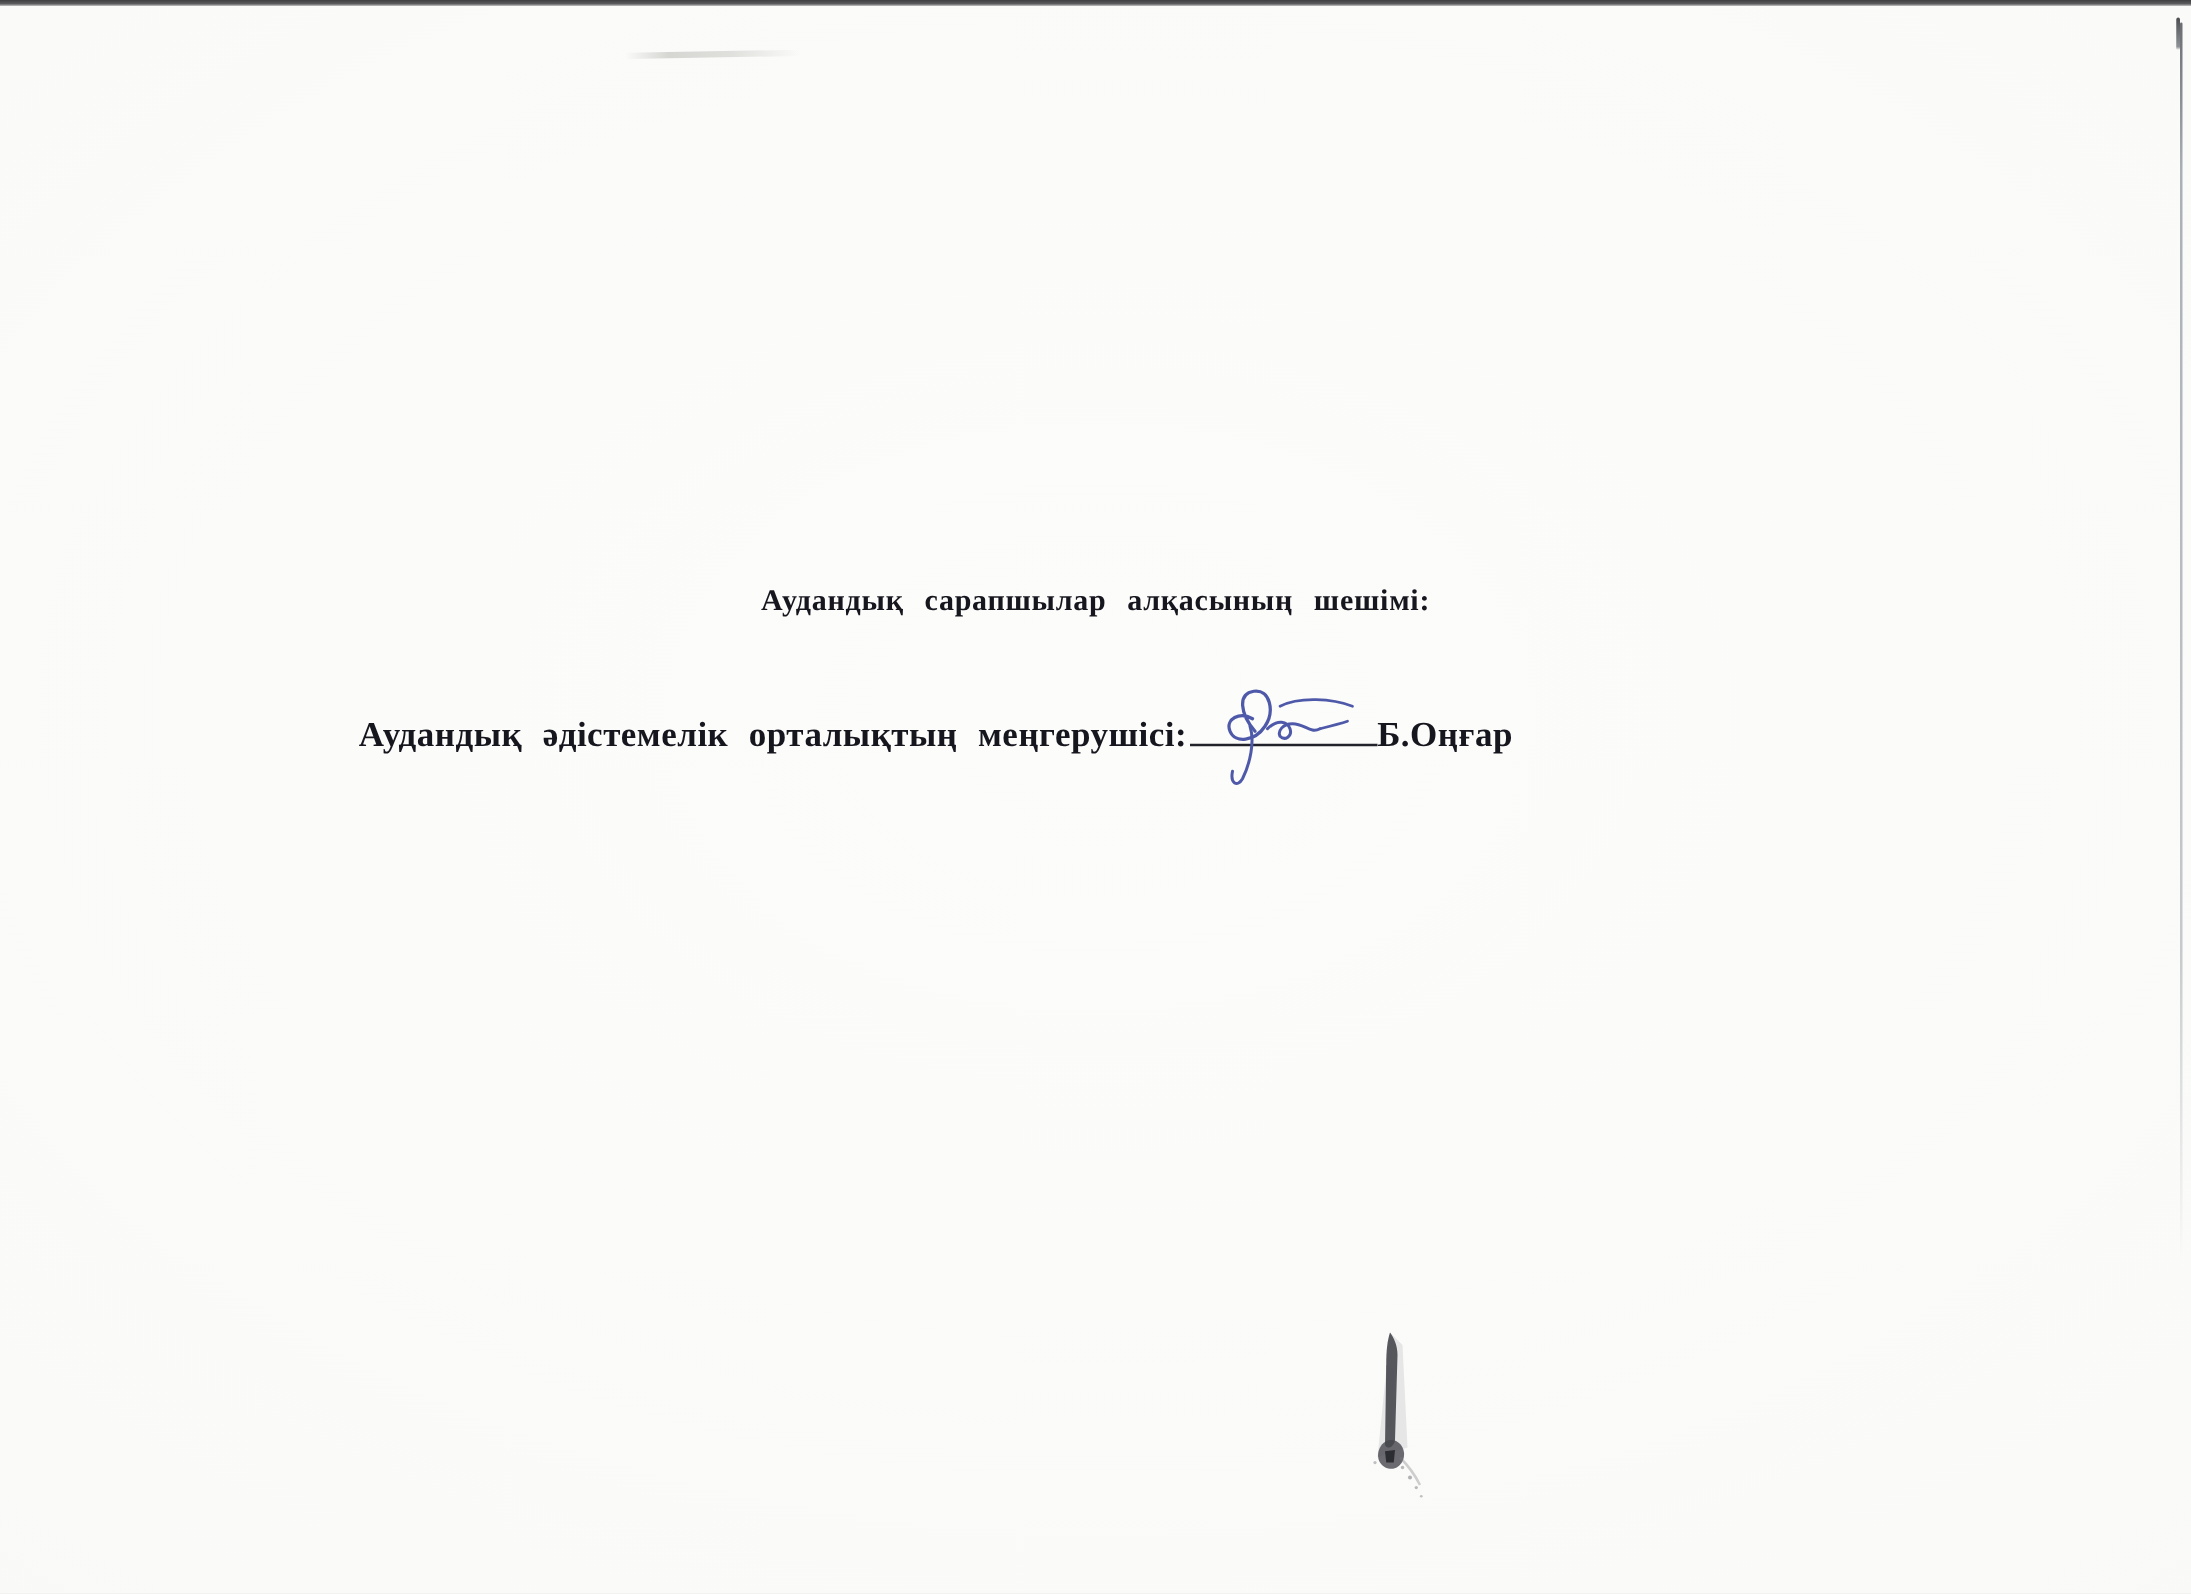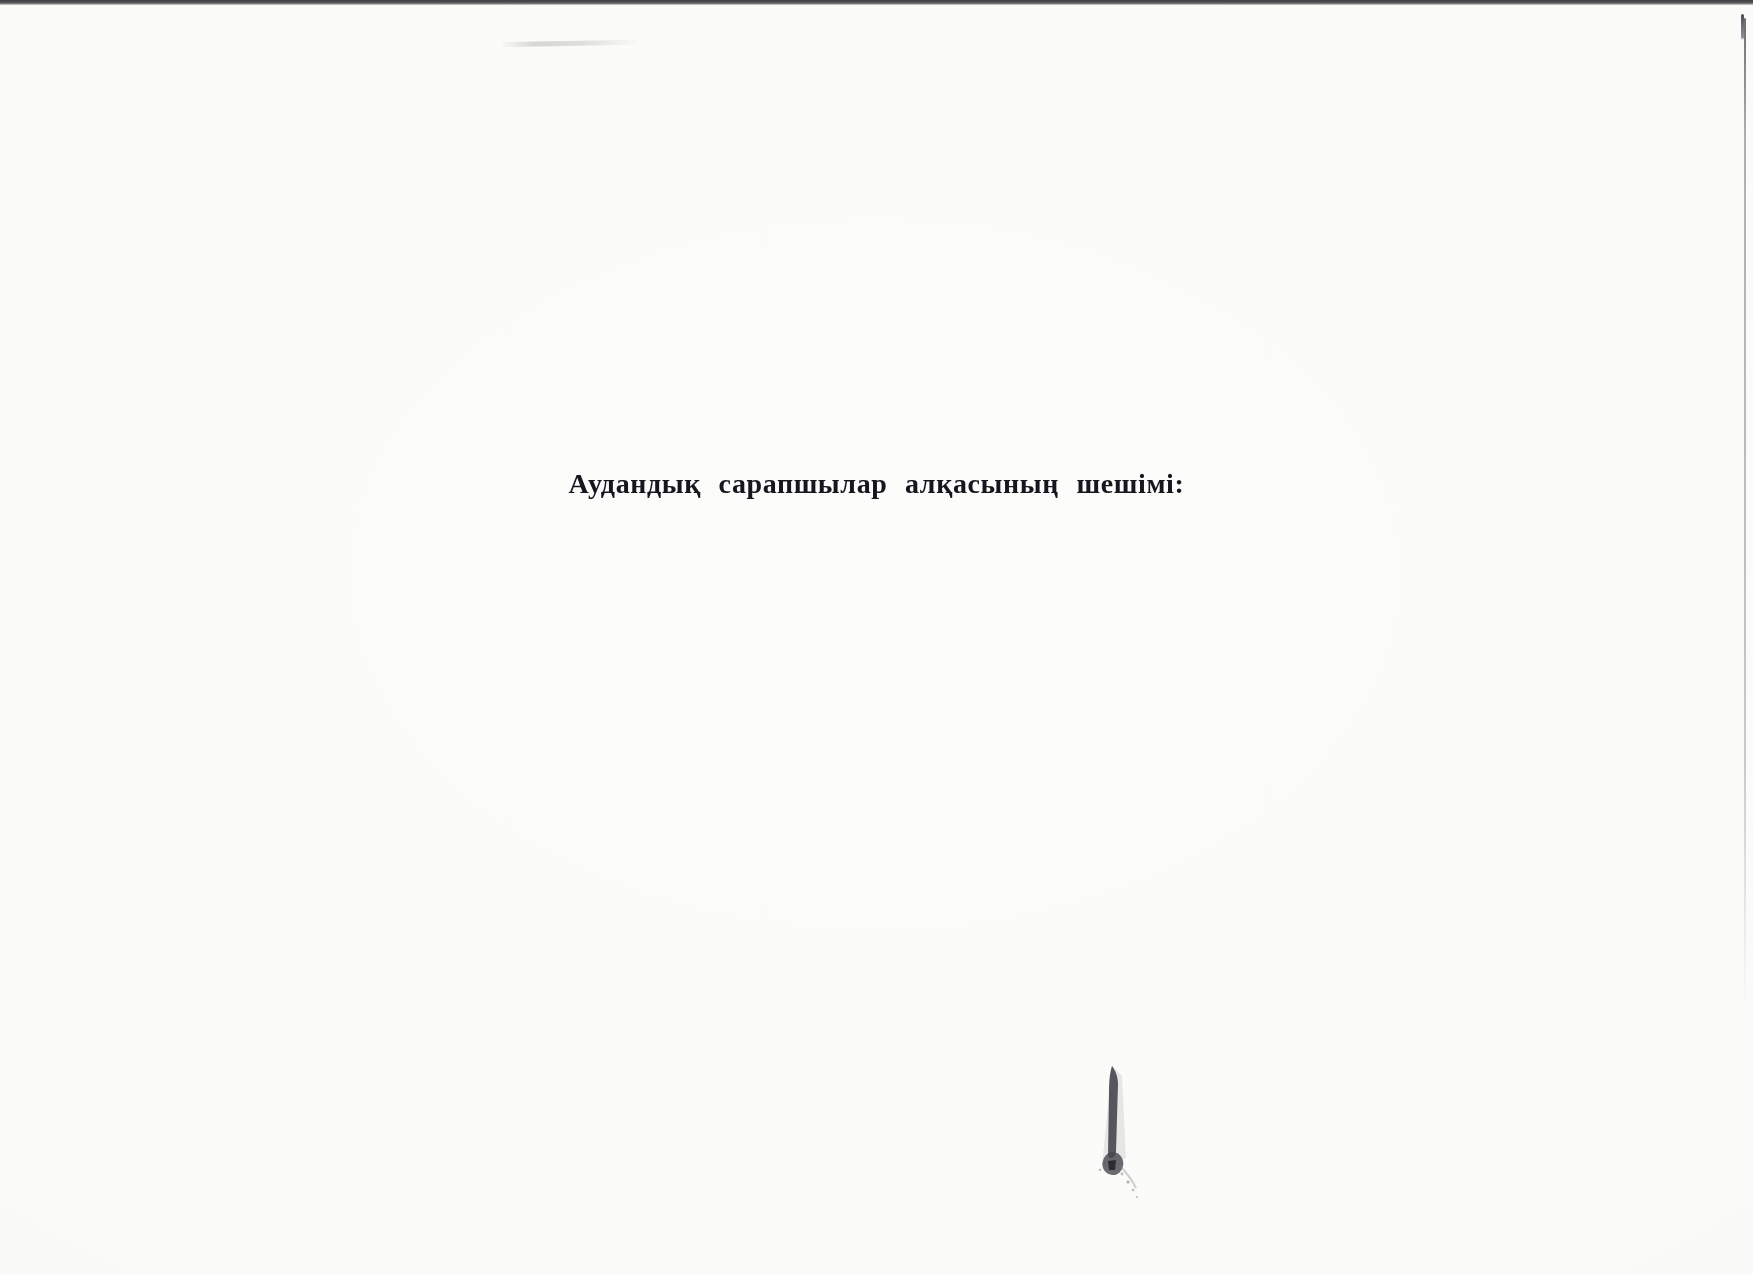--- a/index.html
+++ b/index.html
@@ -47,21 +47,21 @@
     background: linear-gradient(to right, transparent, #c9c9c6 25%, #d6d6d3 60%, transparent);
     border-radius: 3px;
     opacity: 0.75;
     transform: rotate(-1deg);
   }
   .title {
     position: absolute;
     top: 468px; left: 0;
     width: 100%;
     text-align: center;
-    font-size: 28px;
+    font-size: 24px;
     font-weight: bold;
     letter-spacing: 0.6px;
     word-spacing: 10px;
     color: #16161e;
   }
   .sig-row {
     position: absolute;
     left: 287px;
     white-space: nowrap;
     font-size: 28px;
@@ -100,20 +100,29 @@
 
 <div class="scan">
 
   <div class="top-edge"></div>
   <div class="right-edge"></div>
   <div class="right-edge-tick"></div>
   <div class="smudge-top"></div>
 
   <h1 class="title">Аудандық  сарапшылар алқасының шешімі:</h1>
 
+  <div class="sig-row row-1">
+    <span>Аудандық  әдістемелік  орталықтың  меңгерушісі:</span><span class="sig-area"><svg class="sig-svg" viewBox="0 0 130 100">
+        <path class="sig-ink" stroke-width="2.6" d="M34,54 C22,40 20,24 33,22 C46,20 50,38 42,50 C34,62 18,64 14,54 C10,44 22,38 32,44"></path>
+        <path class="sig-ink" stroke-width="2.4" d="M30,50 C34,62 30,80 24,92 C20,99 14,96 16,86"></path>
+        <path class="sig-ink" stroke-width="2.4" d="M44,52 C52,44 60,46 62,52 C64,58 58,62 54,58 C52,54 56,48 64,48 C74,48 78,56 86,52"></path>
+        <path class="sig-ink" stroke-width="2.2" d="M54,34 C70,26 96,28 112,34"></path>
+        <path class="sig-ink" stroke-width="2.2" d="M86,52 C94,50 102,48 108,46"></path>
+      </svg></span><span class="signee">Б.Оңғар</span>
+  </div>
 
 
   <svg class="ink-blot" viewBox="0 0 64 140">
     <path d="M30,4 L40,14 L44,96 L20,104 Z" fill="#8a8a90" opacity="0.18"></path>
     <path d="M30,4 C33,8 36,14 36,22 L34,90 C33,96 28,98 26,94 L27,30 C27,18 28,10 30,4 Z" fill="#3c3c44" opacity="0.85"></path>
     <path d="M27,30 L33,34 L31,78 L27,80 Z" fill="#55555c" opacity="0.6"></path>
     <path d="M22,96 C26,88 36,88 40,96 C44,104 38,114 30,113 C22,112 18,104 22,96 Z" fill="#46464e" opacity="0.8"></path>
     <path d="M26,99 L34,98 L33,108 L27,108 Z" fill="#26262c" opacity="0.9"></path>
     <path d="M38,104 C44,110 50,118 54,126" stroke="#7a7a82" stroke-width="2" fill="none" opacity="0.35"></path>
     <circle cx="46" cy="120" r="1.6" fill="#6a6a72" opacity="0.5"></circle>

